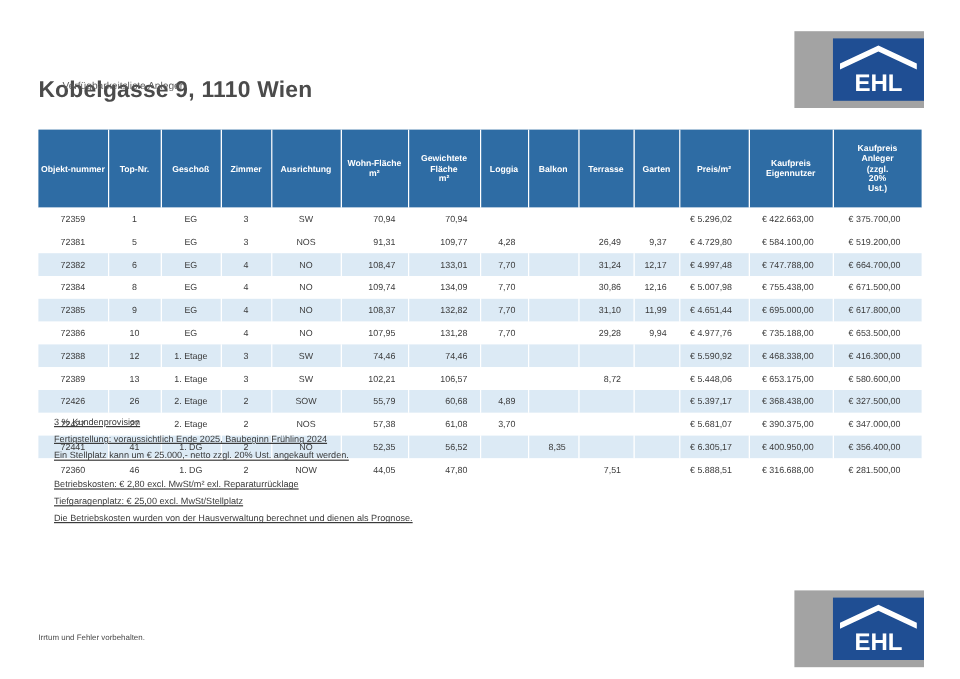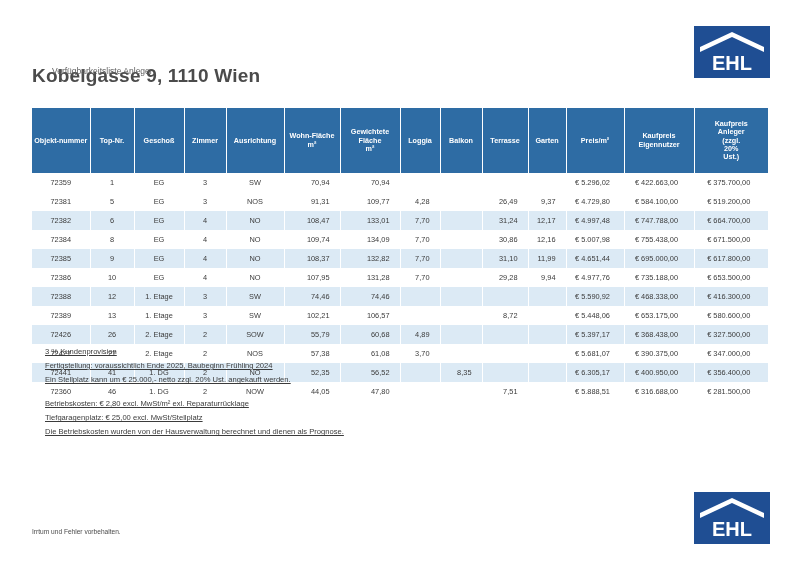--- a/index.html
+++ b/index.html
@@ -20,23 +20,24 @@
     position: relative;
     width: 800px;
     height: 566px;
     box-sizing: border-box;
   }
 
   
   .logo {
     position: absolute;
     width: 76px;
-    height: 52px;
+    height: 64px;
     background: #a3a3a3;
     display: block;
+    padding-left: 32px;
   }
   .logo-top { top: 26px; right: 30px; }
   .logo-bottom { top: 492px; right: 30px; }
 
   .logo svg { display: block; width: 100%; height: 100%; }
 
   
   .title {
     position: absolute;
     left: 32px;

